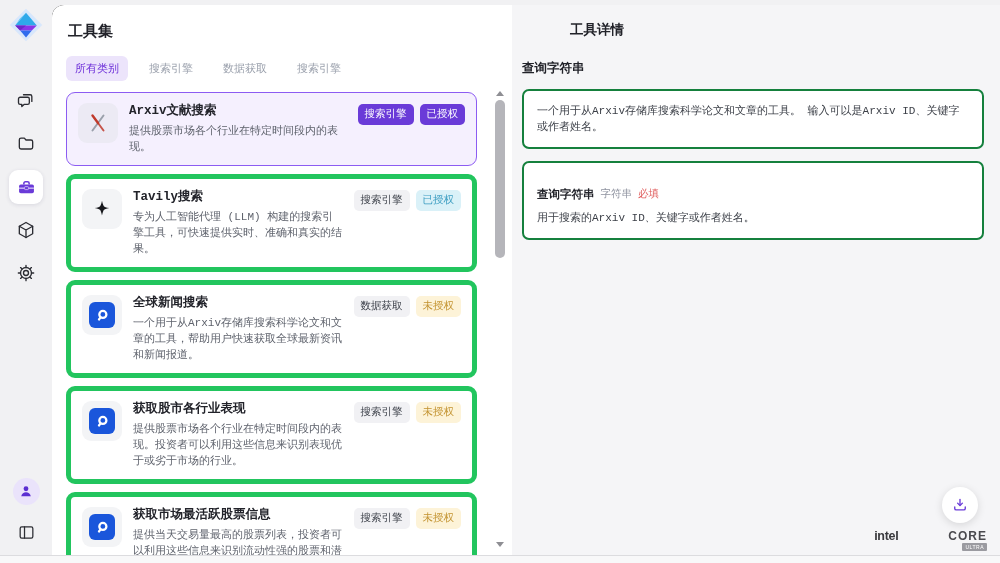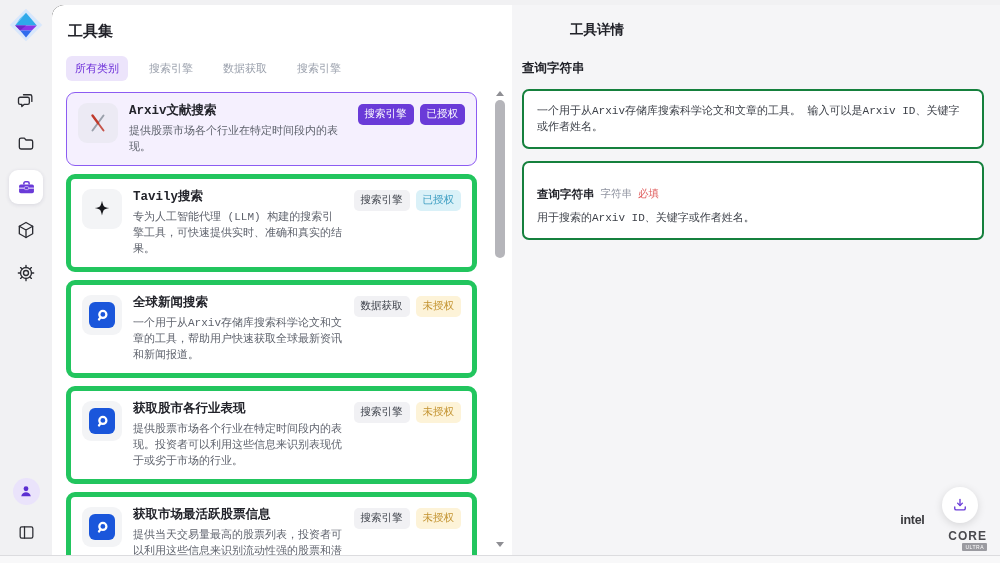--- a/index.html
+++ b/index.html
@@ -60,21 +60,21 @@
   .detail-card { background:#fff; border:2px solid #15803d; border-radius:7px; margin-top:12px; padding:12px 13px; }
   .intro-text { font-size:11px; color:#3b3f47; line-height:16px; }
   .param-head { display:flex; align-items:flex-start; gap:6px;margin-top:12px; }
   .param-name { font-size:11.5px; font-weight:bold; color:#22232a; }
   .param-type { font-size:10.5px; color:#8f93a0; }
   .param-req { font-size:10.5px; color:#e05e5e; }
   .param-desc { font-size:11px; color:#3b3f47; margin-top:8px; line-height:16px; }
 
   
   .fab { position:absolute; right:22px; bottom:40px; width:36px; height:36px; border-radius:50%; background:#fff; box-shadow:0 2px 8px rgba(0,0,0,.13); display:flex; align-items:center; justify-content:center; cursor:pointer; z-index:8; }
-  .brand { position:absolute; right:13px; bottom:12px; z-index:8; display:flex; align-items:flex-start; gap:2px; color:#3a3a3e;flex-direction:column; }
+  .brand { position:absolute; right:13px; bottom:12px; z-index:8; display:flex; align-items:flex-start; gap:2px; color:#3a3a3e; }
   .brand .intel { font-size:12.5px; font-weight:bold; letter-spacing:-0.3px; }
   .brand .core-wrap { display:flex; flex-direction:column; align-items:flex-end;margin-left:48px; }
   .brand .core { font-size:12px; letter-spacing:1px; font-weight:bold; color:#4a4a4f; }
   .brand .ultra { font-size:5px; background:#9a9aa0; color:#fff; border-radius:1px; padding:1px 3px; margin-top:0px; letter-spacing:.5px; }
 
   svg { display:block; }
 </style>
 </head>
 <body style="--accent: #6a3bd8; --accent-dark: #6d2fd9; --accent-soft: #ece4fb; --selected-bg: #f5f0fe; --selected-border: #8c5cf2; --tool-blue: #1a56db;">
 

